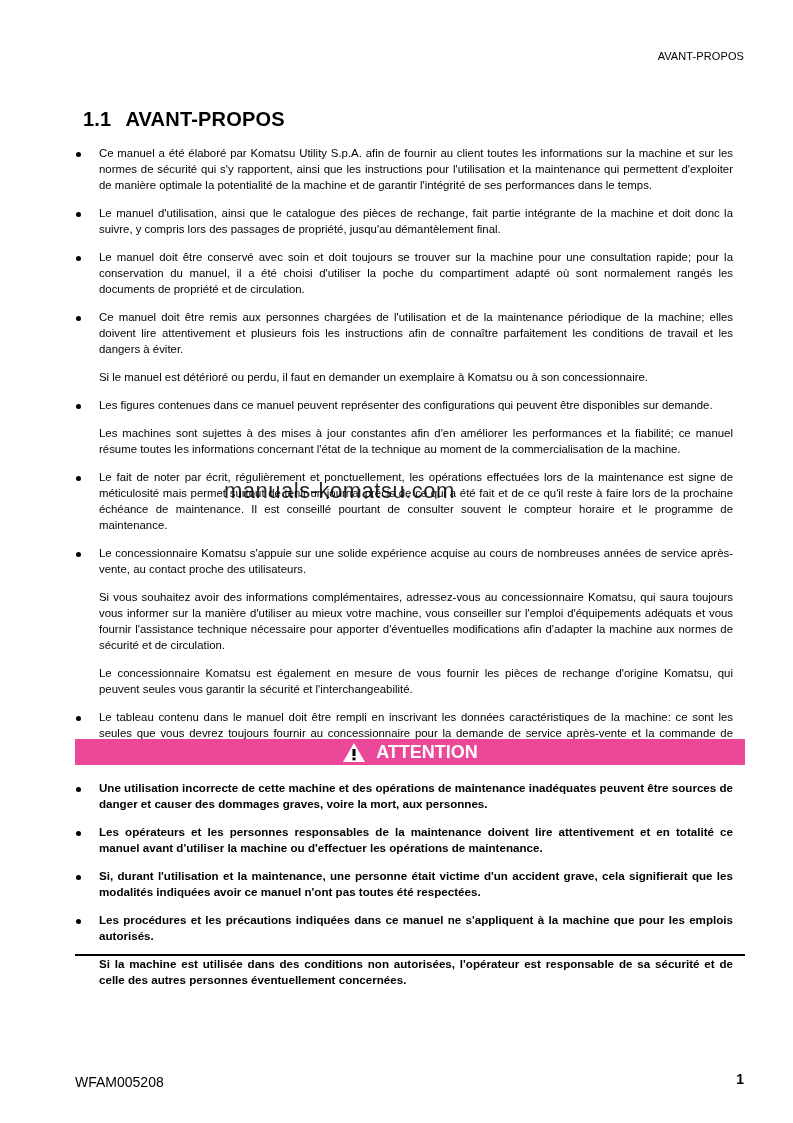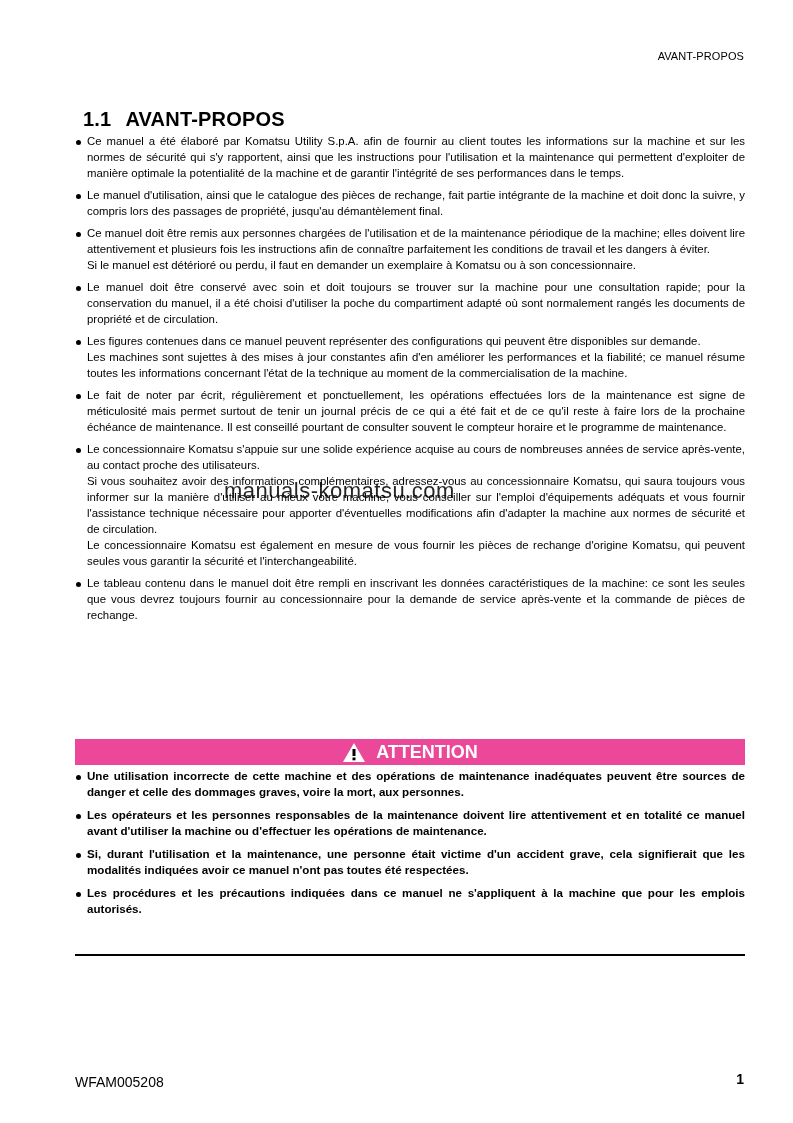--- a/index.html
+++ b/index.html
@@ -23,21 +23,21 @@
   ul.bullets { list-style: none; margin: 0; padding: 0; }
   ul.bullets li {
     position: relative; padding-left: 12px;
     font-size: 11.4px; line-height: 16px; text-align: justify;
     margin-bottom: 6px;
   }
   ul.bullets li .dot {
     position: absolute; left: 1px; top: 7px; width: 5px; height: 5px;
     background: #000; border-radius: 50%;
   }
-  ul.bullets li p { margin: 0; }
+  ul.bullets li p { margin: 12px; }
   .attention-bar {
     position: absolute; top: 739px; left: 75px; width: 670px; height: 26px;
     background: #ec4899; color: #fff;
     display: flex; align-items: center; justify-content: center;
     font-weight: bold; font-size: 18px;
   }
   .attention-bar .warn-icon { margin-right: 10px; display: inline-flex; }
   .attention-content {
     position: absolute; top: 768px; left: 75px; width: 670px;
   }
@@ -74,26 +74,26 @@
     <li>
         <span class="dot"></span>
         <p>Ce manuel a été élaboré par Komatsu Utility S.p.A. afin de fournir au client toutes les informations sur la machine et sur les normes de sécurité qui s'y rapportent, ainsi que les instructions pour l'utilisation et la maintenance qui permettent d'exploiter de manière optimale la potentialité de la machine et de garantir l'intégrité de ses performances dans le temps.</p>
       </li>
     <li>
         <span class="dot"></span>
         <p>Le manuel d'utilisation, ainsi que le catalogue des pièces de rechange, fait partie intégrante de la machine et doit donc la suivre, y compris lors des passages de propriété, jusqu'au démantèlement final.</p>
       </li>
     <li>
         <span class="dot"></span>
-        <p>Ce manuel doit être remis aux personnes chargées de l'utilisation et de la maintenance périodique de la machine; elles doivent lire attentivement et plusieurs fois les instructions afin de connaître parfaitement les conditions de travail et les dangers à éviter.</p>
-        <p>Si le manuel est détérioré ou perdu, il faut en demander un exemplaire à Komatsu ou à son concessionnaire.</p>
+        <p>Le manuel doit être conservé avec soin et doit toujours se trouver sur la machine pour une consultation rapide; pour la conservation du manuel, il a été choisi d'utiliser la poche du compartiment adapté où sont normalement rangés les documents de propriété et de circulation.</p>
       </li>
     <li>
         <span class="dot"></span>
-        <p>Le manuel doit être conservé avec soin et doit toujours se trouver sur la machine pour une consultation rapide; pour la conservation du manuel, il a été choisi d'utiliser la poche du compartiment adapté où sont normalement rangés les documents de propriété et de circulation.</p>
+        <p>Ce manuel doit être remis aux personnes chargées de l'utilisation et de la maintenance périodique de la machine; elles doivent lire attentivement et plusieurs fois les instructions afin de connaître parfaitement les conditions de travail et les dangers à éviter.</p>
+        <p>Si le manuel est détérioré ou perdu, il faut en demander un exemplaire à Komatsu ou à son concessionnaire.</p>
       </li>
     <li>
         <span class="dot"></span>
         <p>Les figures contenues dans ce manuel peuvent représenter des configurations qui peuvent être disponibles sur demande.</p>
         <p>Les machines sont sujettes à des mises à jour constantes afin d'en améliorer les performances et la fiabilité; ce manuel résume toutes les informations concernant l'état de la technique au moment de la commercialisation de la machine.</p>
       </li>
     <li>
         <span class="dot"></span>
         <p>Le fait de noter par écrit, régulièrement et ponctuellement, les opérations effectuées lors de la maintenance est signe de méticulosité mais permet surtout de tenir un journal précis de ce qui a été fait et de ce qu'il reste à faire lors de la prochaine échéance de maintenance. Il est conseillé pourtant de consulter souvent le compteur horaire et le programme de maintenance.</p>
       </li>
@@ -120,33 +120,34 @@
       <rect x="10.5" y="15.5" width="3" height="2.8" fill="#000"></rect>
     </svg>
   </span>
   <span>ATTENTION</span>
 </div>
 
 <div class="attention-content">
   <ul class="bullets">
     <li>
         <span class="dot"></span>
-        <p>Une utilisation incorrecte de cette machine et des opérations de maintenance inadéquates peuvent être sources de danger et celle des dommages graves, voire la mort, aux personnes.</p>
+        <p>Une utilisation incorrecte de cette machine et des opérations de maintenance inadéquates peuvent être sources de danger et causer des dommages graves, voire la mort, aux personnes.</p>
       </li>
     <li>
         <span class="dot"></span>
         <p>Les opérateurs et les personnes responsables de la maintenance doivent lire attentivement et en totalité ce manuel avant d'utiliser la machine ou d'effectuer les opérations de maintenance.</p>
       </li>
     <li>
         <span class="dot"></span>
         <p>Si, durant l'utilisation et la maintenance, une personne était victime d'un accident grave, cela signifierait que les modalités indiquées avoir ce manuel n'ont pas toutes été respectées.</p>
       </li>
     <li>
         <span class="dot"></span>
         <p>Les procédures et les précautions indiquées dans ce manuel ne s'appliquent à la machine que pour les emplois autorisés.</p>
+        <p>Si la machine est utilisée dans des conditions non autorisées, l'opérateur est responsable de sa sécurité et de celle des autres personnes éventuellement concernées.</p>
       </li>
   </ul>
 </div>
 
 <div class="attention-rule"></div>
 
 <div class="footer-code">WFAM005208</div>
 <div class="page-number">1</div>
 
 </body></html>

